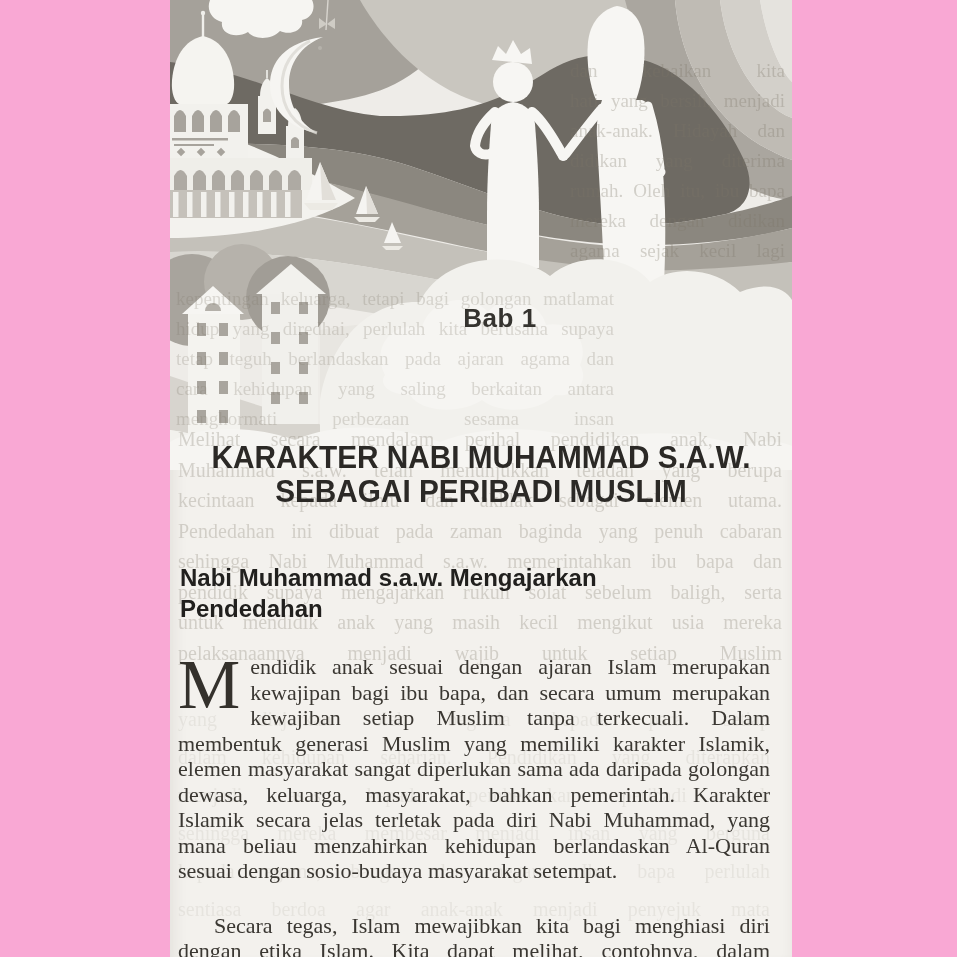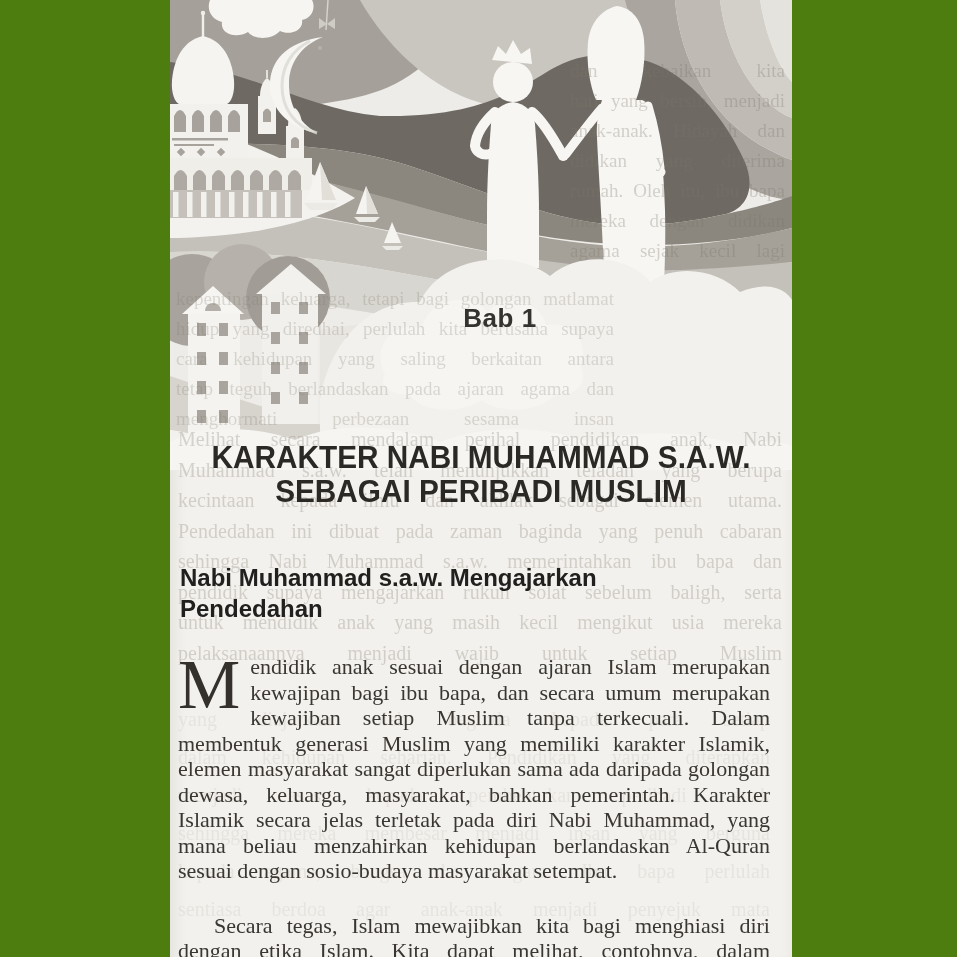--- a/index.html
+++ b/index.html
@@ -1,18 +1,18 @@
 <!DOCTYPE html>
 <html><head>
 <meta charset="utf-8">
 <style>
   html,body{margin:0;padding:0;}
   body{width:957px;height:957px;background:#ffffff;overflow:hidden;position:relative;
        font-family:"Liberation Serif", serif;}
-  .canvas{position:absolute;inset:0;width:957px;height:957px;background:#4d7c0f;}
+  .canvas{position:absolute;inset:0;width:957px;height:957px;background:#f9a8d4;}
   .sheet{position:absolute;left:170px;top:0;width:622px;height:957px;background:#f3f1ed;
          box-shadow:inset 14px 0 18px -14px rgba(60,55,45,.12), inset -10px 0 14px -12px rgba(60,55,45,.08);}
   .illu{position:absolute;left:0;top:0;width:622px;height:470px;}
   
   .ghost{position:absolute;color:#7d7668;font-family:"Liberation Serif", serif;
          filter:blur(0.5px);pointer-events:none;}
   .ghost .gline{text-align:justify;text-align-last:justify;white-space:nowrap;overflow:hidden;}
   .ghost-upper{left:400px;top:56px;width:215px;font-size:19px;line-height:30px;opacity:.30;}
   .ghost-mid{left:6px;top:284px;width:438px;font-size:19px;line-height:30px;opacity:.24;}
   .ghost-title{left:8px;top:424px;width:604px;font-size:20px;line-height:30.5px;opacity:.28;}
@@ -195,22 +195,22 @@
         <div class="gline">hati yang bersih, menjadi</div>
         <div class="gline">anak-anak. Hidayah dan</div>
         <div class="gline">didikan yang diterima</div>
         <div class="gline">rumah. Oleh itu, ibu bapa</div>
         <div class="gline">mereka dengan didikan</div>
         <div class="gline">agama sejak kecil lagi</div>
       </div>
   <div class="ghost ghost-mid">
         <div class="gline">kepentingan keluarga, tetapi bagi golongan matlamat</div>
         <div class="gline">hidup yang diredhai, perlulah kita berusaha supaya</div>
+        <div class="gline">tetap teguh berlandaskan pada ajaran agama dan</div>
         <div class="gline">cara kehidupan yang saling berkaitan antara</div>
-        <div class="gline">tetap teguh berlandaskan pada ajaran agama dan</div>
         <div class="gline">menghormati perbezaan sesama insan</div>
       </div>
   <div class="ghost ghost-title">
         <div class="gline">Melihat secara mendalam perihal pendidikan anak, Nabi</div>
         <div class="gline">Muhammad s.a.w. telah menunjukkan teladan yang berupa</div>
         <div class="gline">kecintaan kepada ilmu dan akhlak sebagai elemen utama.</div>
         <div class="gline">Pendedahan ini dibuat pada zaman baginda yang penuh cabaran</div>
         <div class="gline">sehingga Nabi Muhammad s.a.w. memerintahkan ibu bapa dan</div>
         <div class="gline">pendidik supaya mengajarkan rukun solat sebelum baligh, serta</div>
         <div class="gline">untuk mendidik anak yang masih kecil mengikut usia mereka</div>

